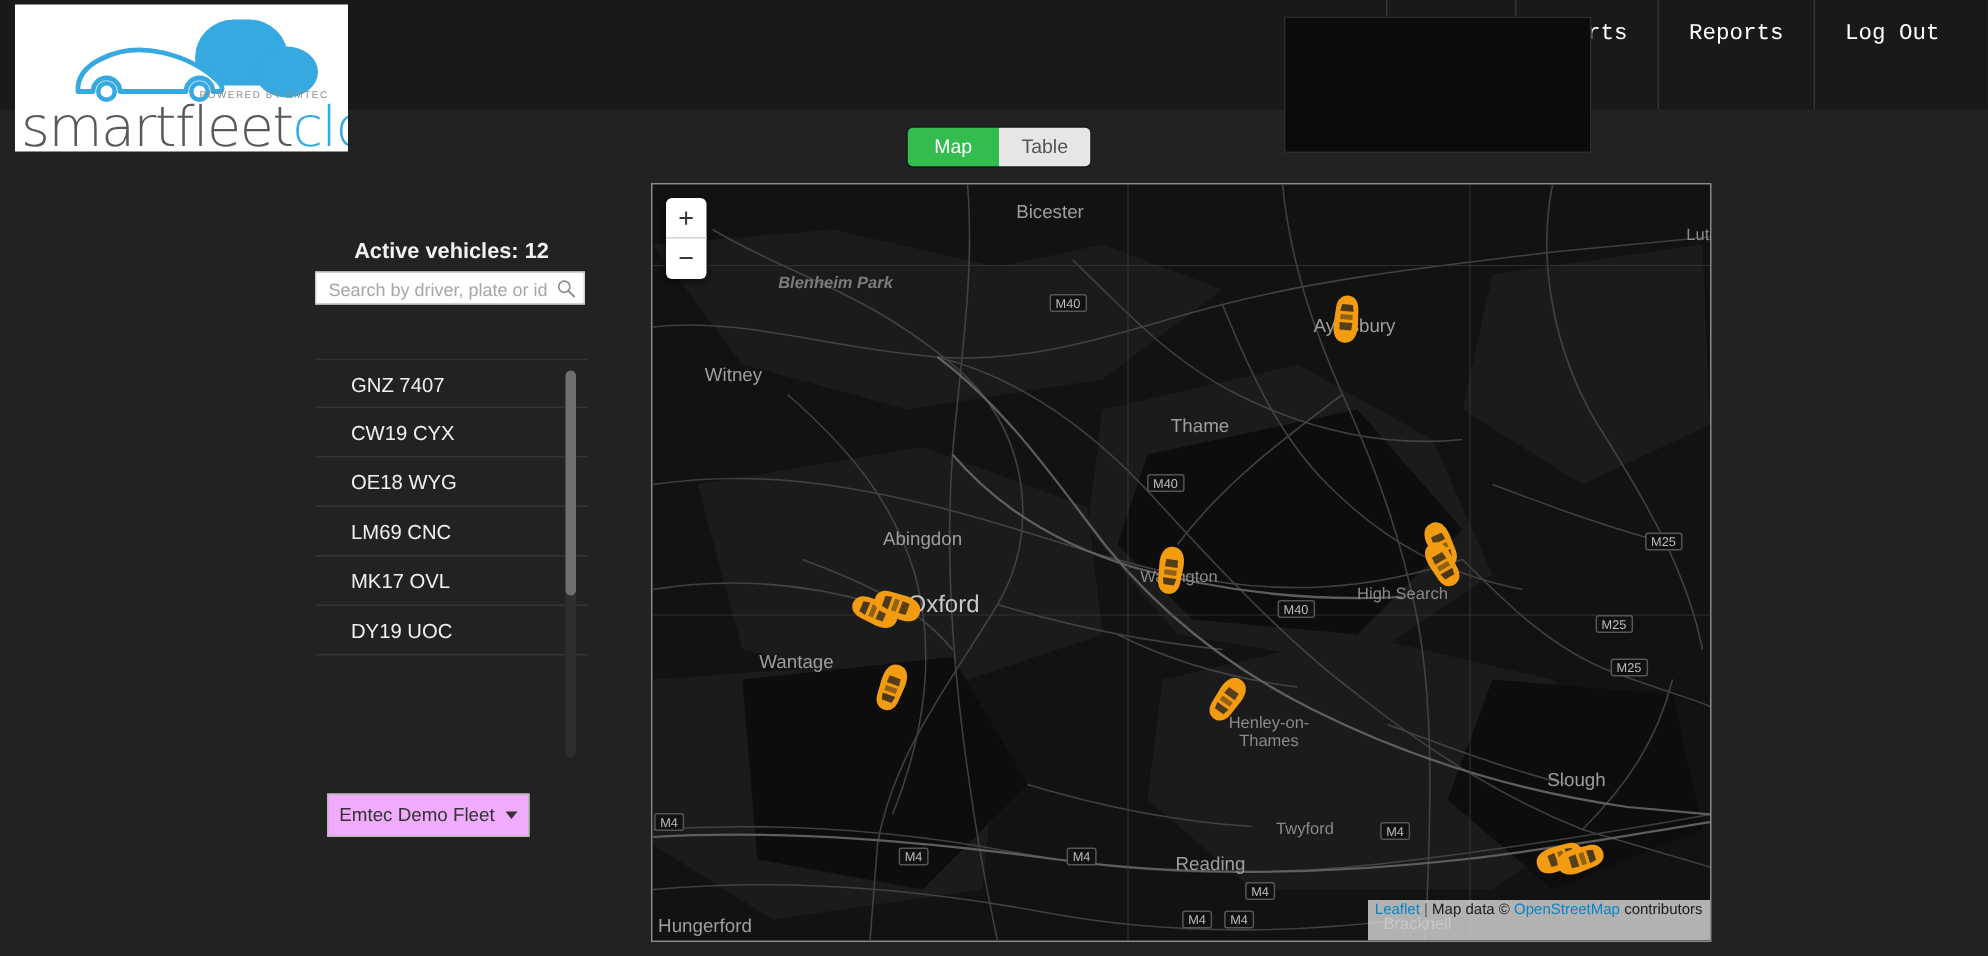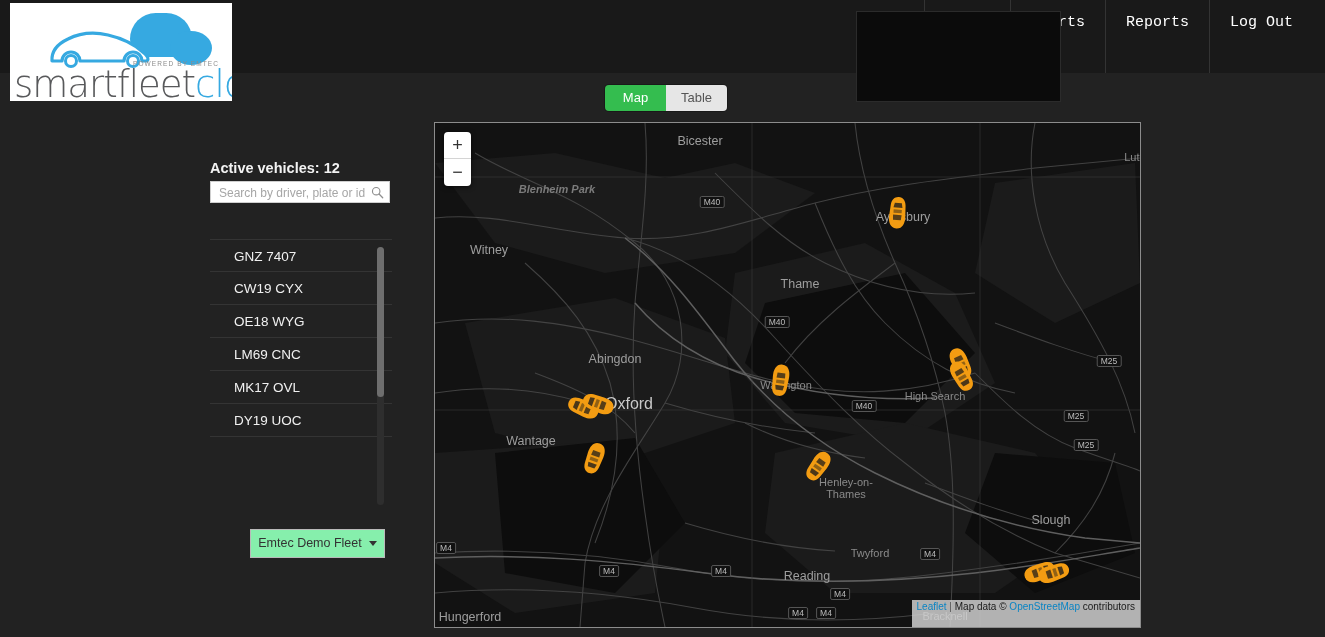--- a/index.html
+++ b/index.html
@@ -137,21 +137,21 @@
   }
 
   
   #sidebar {
     position: absolute;
     left: 210px; top: 160px;
     width: 182px;
   }
   #active-count {
     width: 182px;
-    text-align: left;
+    text-align: center;
     color: #f2f2f2;
     font-size: 14.5px;
     font-weight: bold;
     font-family: "Liberation Sans", sans-serif;
     margin-bottom: 5px;
   }
   #search-wrap {
     position: relative;
     width: 180px; height: 22px;
     background: #ffffff;
@@ -214,23 +214,23 @@
     width: 7px;
     height: 150px;
     background: #6e6e6e;
     border-radius: 4px;
     cursor: pointer;
   }
 
   #fleet-select-wrap {
     position: relative;
     margin-top: 24px;
-    margin-left: 40px;
+    margin-left: 8px;
     width: 135px; height: 29px;
-    background: #86efac;
+    background: #f0abfc;
     border: 1px solid #b9b9b9;
     box-sizing: border-box;
     cursor: pointer;
   }
   #fleet-select-label {
     position: absolute;
     left: 0; top: 0;
     width: 118px;
     height: 27px;
     line-height: 27px;

